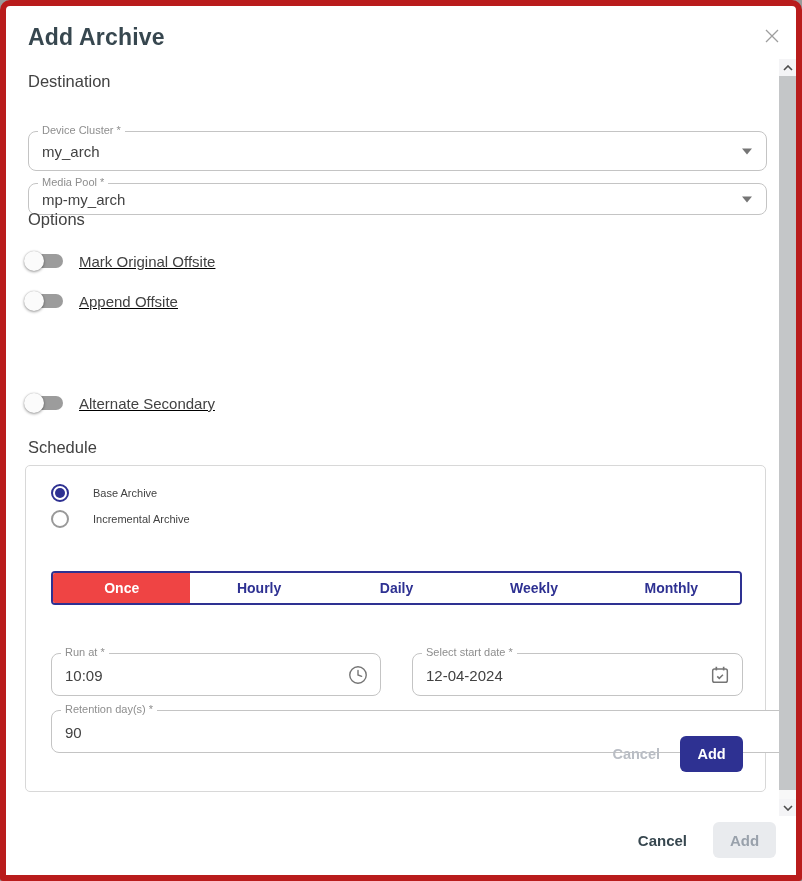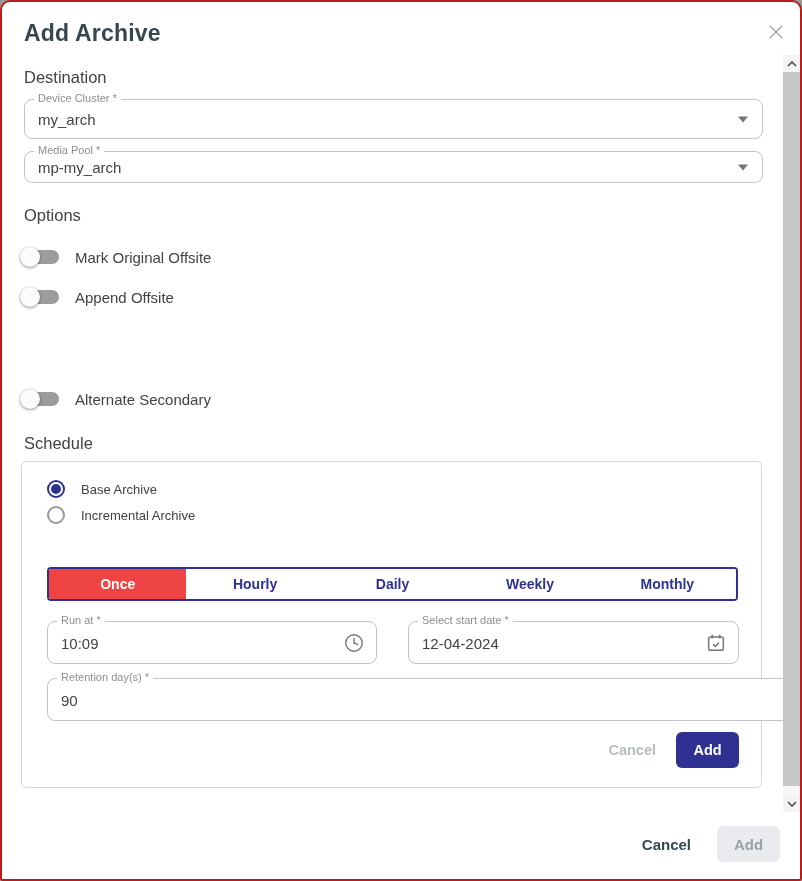--- a/index.html
+++ b/index.html
@@ -3,39 +3,39 @@
 <meta charset="utf-8">
 <style>
   html,body{margin:0;padding:0;}
   body{
     width:802px;height:881px;position:relative;
     font-family:"Liberation Sans",sans-serif;
     background:#9a9a9a;
   }
   .dialog{
     position:absolute;inset:0;background:#fff;
-    border:2px solid #b91c1c;border-radius:10px 10px 3px 3px;
+    border:6px solid #b91c1c;border-radius:10px 10px 3px 3px;
     box-sizing:border-box;overflow:hidden;
   }
   .title{
     position:absolute;left:22px;top:18px;
     font-size:23px;font-weight:600;color:#37474f;letter-spacing:.2px;
   }
   .close-btn{
     position:absolute;right:13px;top:19px;width:22px;height:22px;
     display:flex;align-items:center;justify-content:center;cursor:pointer;
   }
   .section-heading{
     position:absolute;left:22px;
     font-size:16.5px;color:#424242;
   }
   
   .ofield{
     position:absolute;border:1px solid #c4c4c4;border-radius:8px;
-    background:#fff;box-sizing:border-box;
+    background:#fff;box-sizing:border-box;margin-top:28px;
   }
   .ofield .flabel{
     position:absolute;top:-8px;left:9px;background:#fff;
     padding:0 4px;font-size:11px;color:#8e8e8e;white-space:nowrap;
   }
   .ofield .fvalue{
     position:absolute;left:13px;top:50%;transform:translateY(-50%);
     font-size:15px;color:#424242;
   }
   .caret{
@@ -47,21 +47,21 @@
     position:absolute;right:9px;top:50%;transform:translateY(-50%);
     width:17px;height:27px;background:#e9e9ed;border-radius:3px;
     display:flex;flex-direction:column;align-items:center;justify-content:center;
     gap:2px;cursor:pointer;
   }
   .trailing-icon{
     position:absolute;right:11px;top:50%;transform:translateY(-50%);
     width:22px;height:22px;display:flex;align-items:center;justify-content:center;
   }
   
-  .toggle-row{position:absolute;display:flex;align-items:center;height:22px;}
+  .toggle-row{position:absolute;display:flex;align-items:center;height:22px;text-decoration:underline;}
   .toggle{position:relative;width:40px;height:20px;cursor:pointer;flex:0 0 auto;}
   .toggle .track{
     position:absolute;left:2px;top:3px;width:37px;height:14px;
     border-radius:7px;background:#9c9c9c;
   }
   .toggle .thumb{
     position:absolute;left:0;top:0;width:20px;height:20px;border-radius:50%;
     background:#fbfbfb;box-shadow:0 1px 3px rgba(0,0,0,.4),0 0 1px rgba(0,0,0,.25);
   }
   .toggle-label{margin-left:15px;font-size:15px;color:#424242;}
@@ -73,21 +73,21 @@
   .radio-row{position:absolute;left:25px;display:flex;align-items:center;height:20px;cursor:pointer;}
   .radio{
     width:18px;height:18px;border-radius:50%;box-sizing:border-box;
     border:2px solid #999;flex:0 0 auto;position:relative;background:#fff;
   }
   .radio.checked{border-color:#2e3192;}
   .radio.checked::after{
     content:"";position:absolute;left:2px;top:2px;width:10px;height:10px;
     border-radius:50%;background:#2e3192;
   }
-  .radio-label{margin-left:16px;font-size:13px;color:#424242;}
+  .radio-label{margin-left:24px;font-size:11px;color:#424242;}
   .tabbar{
     position:absolute;left:25px;top:105px;width:691px;height:34px;
     border:2px solid #2e3192;border-radius:4px;box-sizing:border-box;
     display:flex;background:#fff;overflow:hidden;
   }
   .tab{
     flex:1;display:flex;align-items:center;justify-content:center;
     font-size:14px;font-weight:700;color:#2e3192;cursor:pointer;background:#fff;
   }
   .tab.active{background:#ef4444;color:#fff;}

